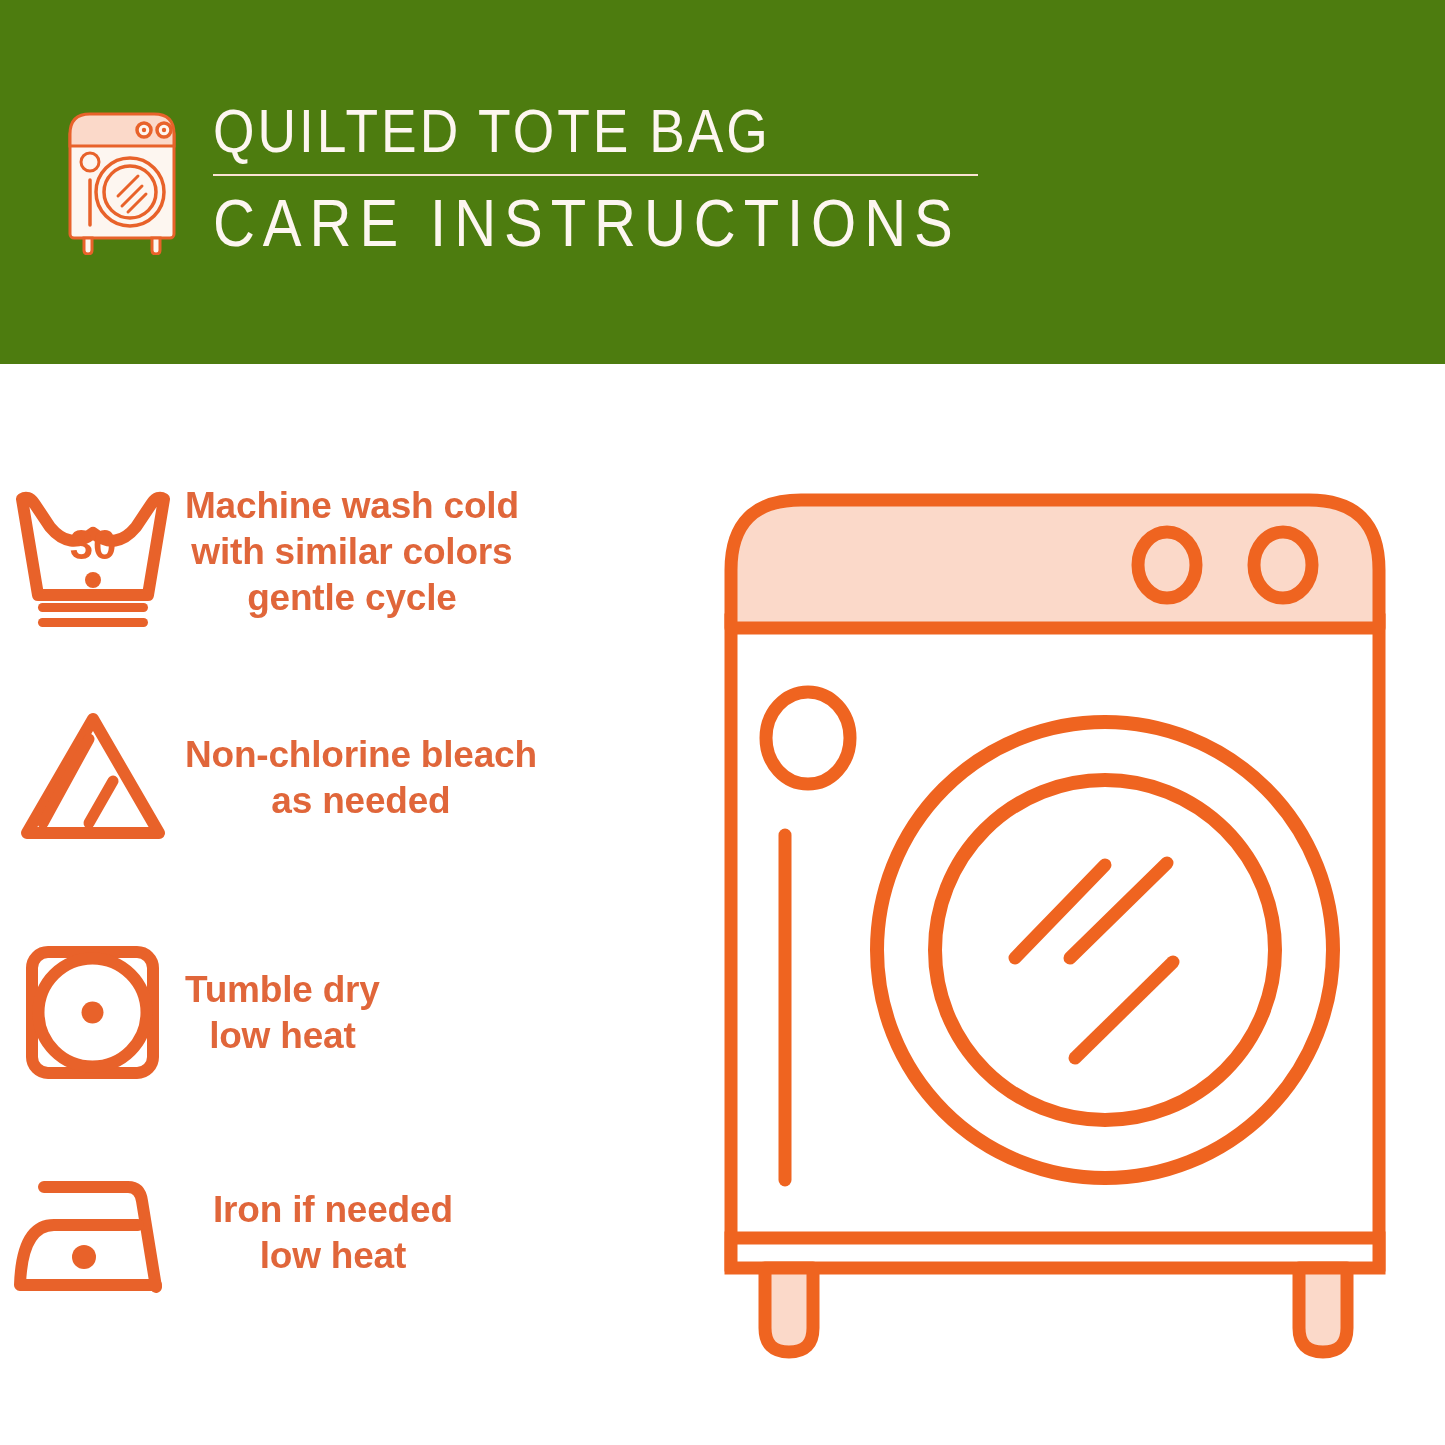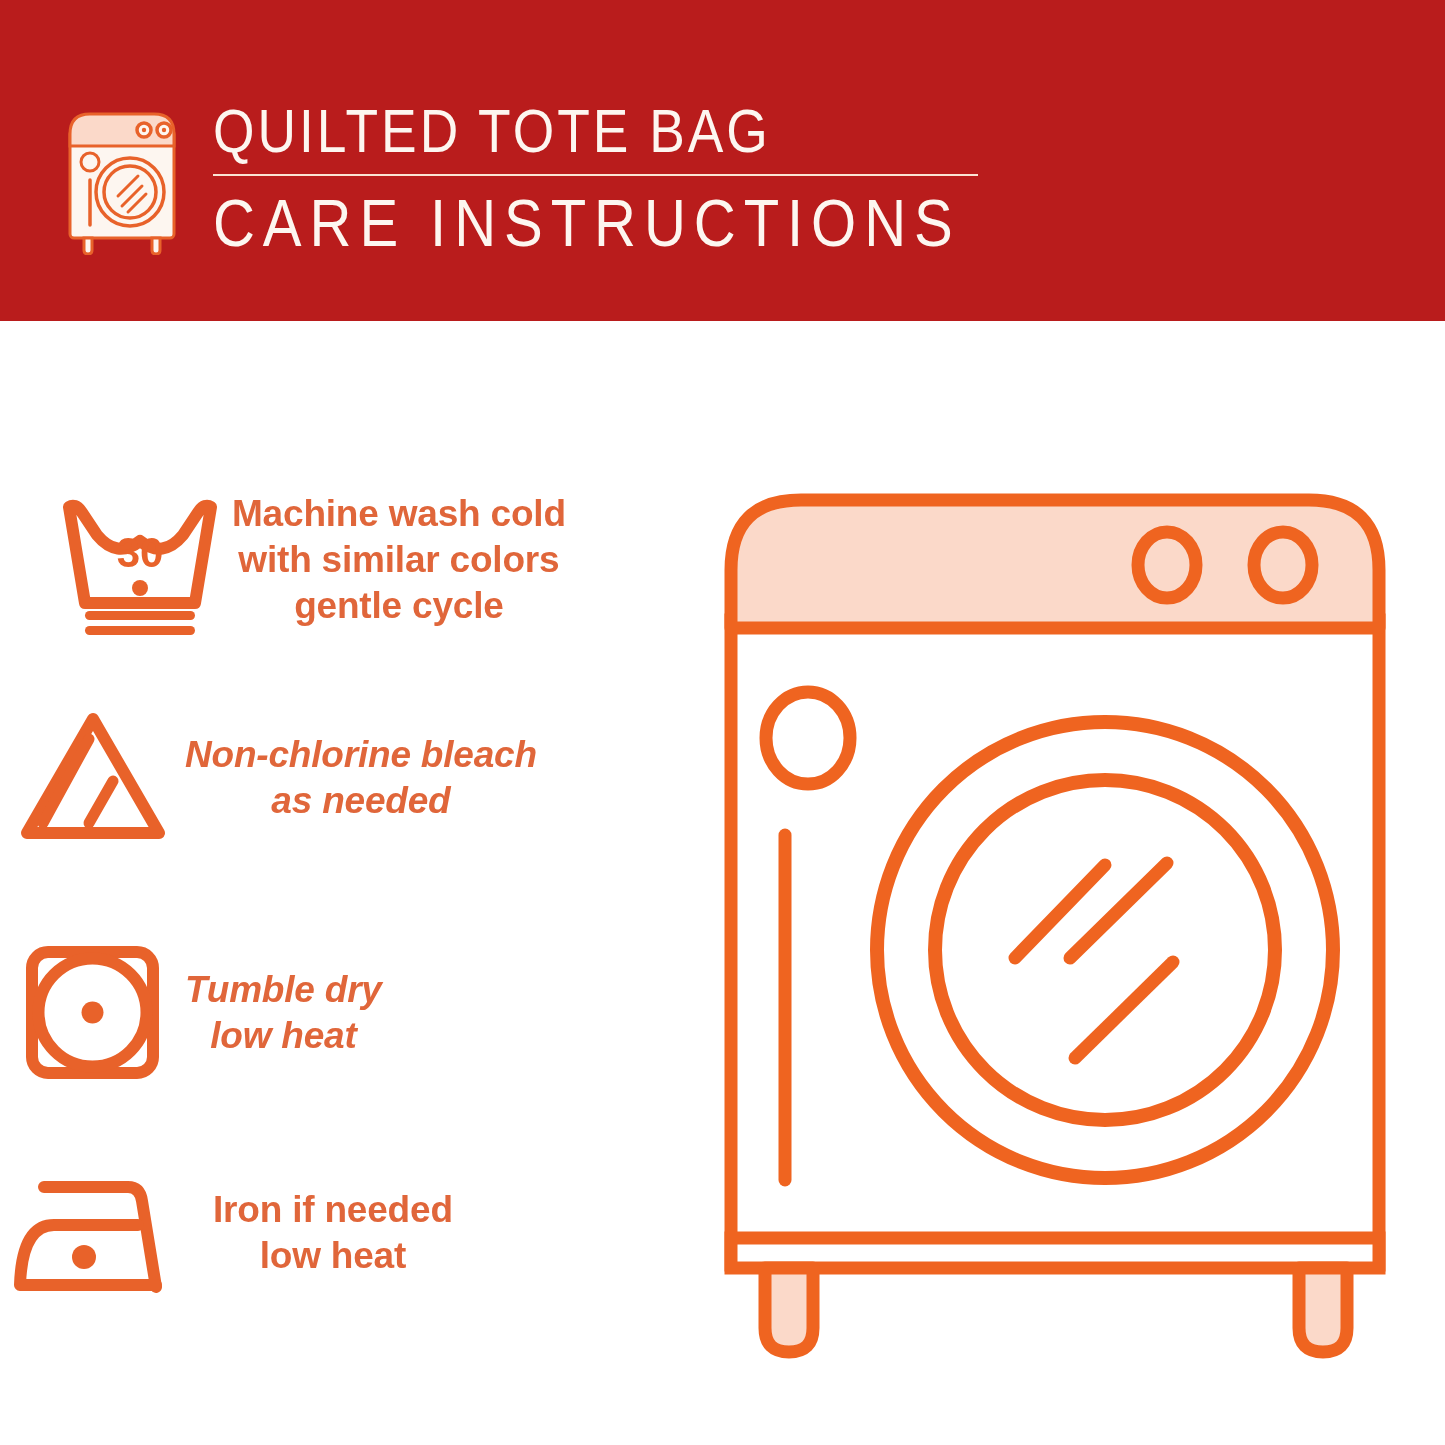--- a/index.html
+++ b/index.html
@@ -18,22 +18,22 @@
     background: #ffffff;
     overflow: hidden;
   }
 
   
   #header {
     position: absolute;
     left: 0;
     top: 0;
     width: 1445px;
-    height: 321px;
-    background: #b91c1c;
+    height: 364px;
+    background: #4d7c0f;
   }
   #header-logo {
     position: absolute;
     left: 62px;
     top: 100px;
     width: 120px;
     height: 155px;
   }
   #header-titles {
     position: absolute;
@@ -97,23 +97,23 @@
     color: #E0663A;
     font-size: 37px;
     line-height: 46px;
     font-weight: 700;
     letter-spacing: -0.2px;
     font-family: "Liberation Sans", sans-serif;
     white-space: pre-line;
     text-align: center;
   }
 
-  #row-wash   { top: 140px; padding-left: 47px; }
-  #row-bleach { top: 360px; font-style: italic; }
-  #row-dry    { top: 595px; font-style: italic; }
+  #row-wash   { top: 132px; }
+  #row-bleach { top: 360px; }
+  #row-dry    { top: 595px; }
   #row-iron   { top: 820px; gap: 28px; }
 
   
   #machine {
     position: absolute;
     left: 715px;
     top: 480px;
     width: 680px;
     height: 890px;
   }

